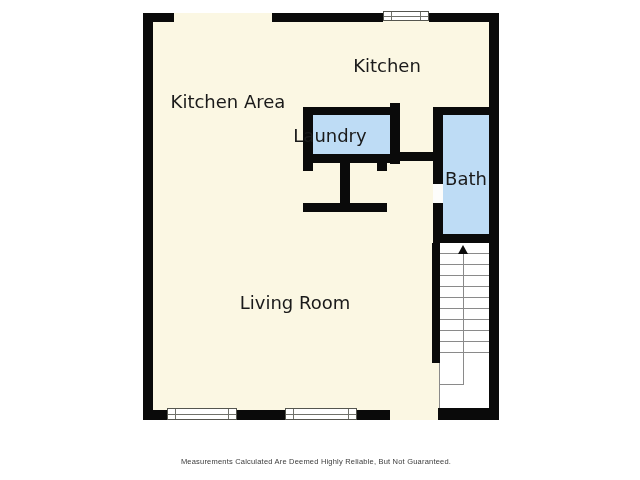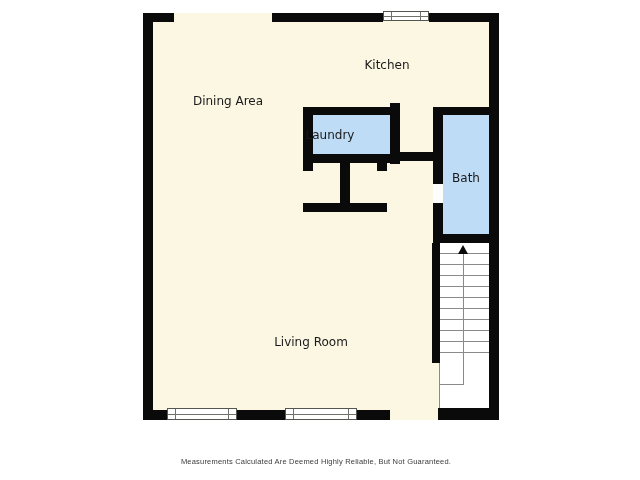--- a/index.html
+++ b/index.html
@@ -21,21 +21,21 @@
   }
   .thin-v{width:1px;background:var(--stair-lines,#8a8a8a);}
   .thin-h{height:1px;background:var(--stair-lines,#8a8a8a);}
   .arrow-up{
     width:0;height:0;
     border-left:5px solid transparent;border-right:5px solid transparent;
     border-bottom:9px solid var(--wall,#0a0a0a);
   }
   .room-label{
     transform:translate(-50%,-50%);
-    font-size:12px;color:var(--text,#1a1a1a);white-space:nowrap;
+    font-size:18px;color:var(--text,#1a1a1a);white-space:nowrap;
   }
   .window{
     background:#fff;border:1px solid #55564f;box-sizing:border-box;
   }
   .window .mid{position:absolute;left:0;right:0;top:50%;height:1px;background:#70716a;}
   .window .cap-l,.window .cap-r{position:absolute;top:0;bottom:0;width:1px;background:#70716a;}
   .window .cap-l{left:7px;}
   .window .cap-r{right:7px;}
   .disclaimer{
     left:0;width:632px;top:457px;text-align:center;
@@ -102,19 +102,19 @@
     <div class="cap-l"></div>
     <div class="cap-r"></div>
   </div>
   <div class="abs window" style="left:285px;top:408px;width:72px;height:12px;">
     <div class="mid"></div>
     <div class="cap-l"></div>
     <div class="cap-r"></div>
   </div>
 
   <div class="abs room-label" style="left:387px;top:65px;">Kitchen</div>
-  <div class="abs room-label" style="left:228px;top:101px;">Dining Area</div>
+  <div class="abs room-label" style="left:228px;top:101px;">Kitchen Area</div>
   <div class="abs room-label" style="left:330px;top:135px;">Laundry</div>
   <div class="abs room-label" style="left:466px;top:178px;">Bath</div>
-  <div class="abs room-label" style="left:311px;top:302px;margin-top:40px;">Living Room</div>
+  <div class="abs room-label" style="left:295px;top:302px;">Living Room</div>
 </div>
 
 <div class="abs disclaimer">Measurements Calculated Are Deemed Highly Reliable, But Not Guaranteed.</div>
 
 </body></html>

